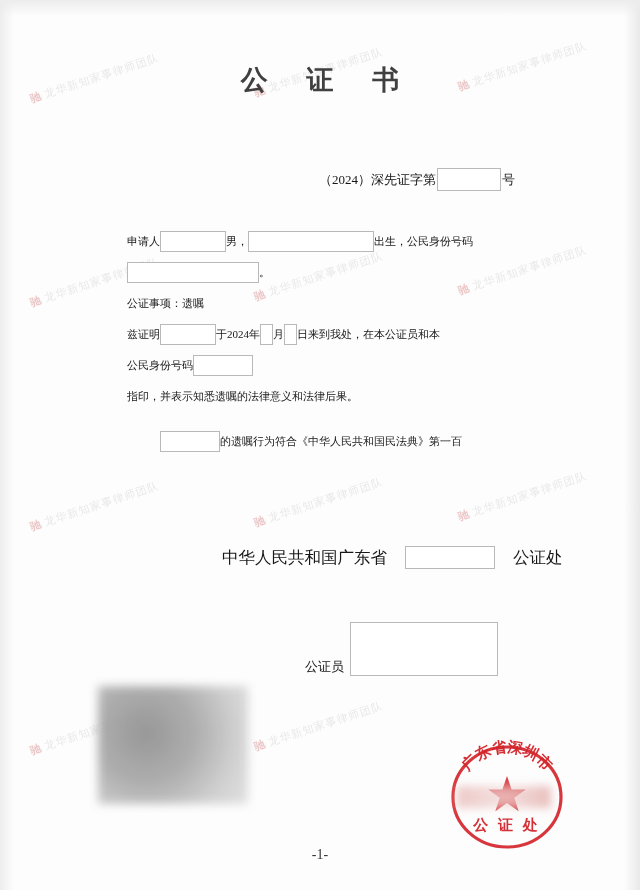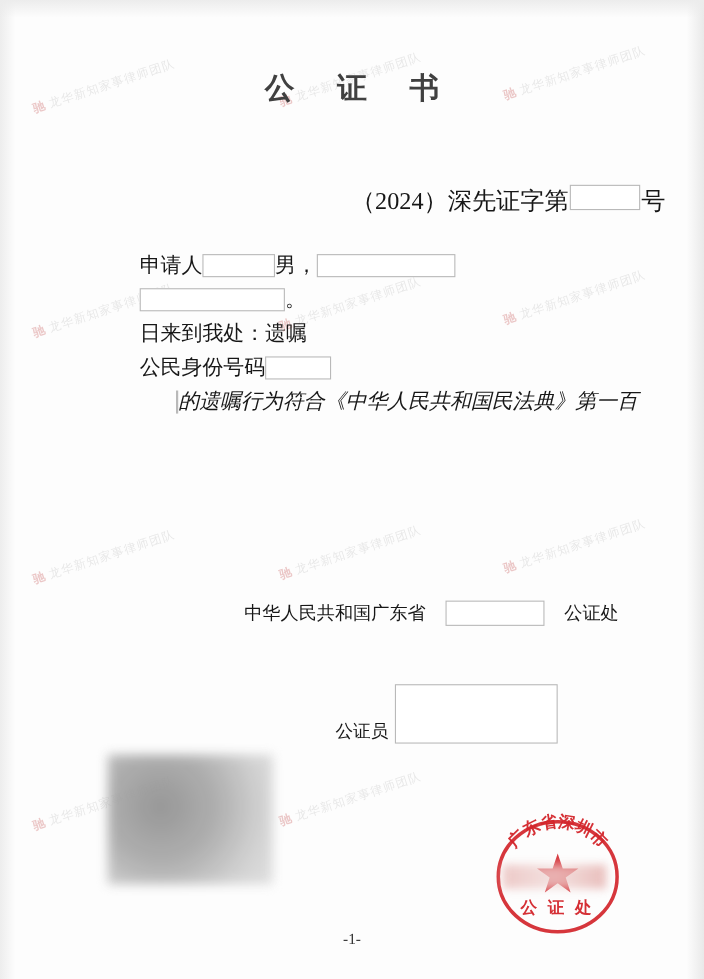--- a/index.html
+++ b/index.html
@@ -74,43 +74,44 @@
     text-indent: 16px;
     font-weight: 600;
     color: #404040;
   }
 
   
   .docnum {
     position: absolute;
     top: 168px;
     left: 318px;
-    font-size: 22px;
+    font-size: 13px;
     display: flex;
+    align-items: center;
     white-space: nowrap;
   }
   .docnum .seg { margin: 0 1px; }
 
   
   .blank {
     display: inline-block;
     border: 1px solid #b9b9b9;
     background: #ffffff;
     vertical-align: middle;
     height: 19px;
   }
   .blank.tall { height: 21px; }
 
   
   .body {
     position: absolute;
     top: 226px;
     left: 127px;
     width: 420px;
-    font-size: 19px;
+    font-size: 11px;
     line-height: 31px;
   }
   .ln {
     display: flex;
     align-items: center;
     flex-wrap: nowrap;
     height: 31px;
     white-space: nowrap;
   }
 
@@ -122,21 +123,21 @@
     font-size: 16.5px;
     display: flex;
     align-items: center;
     white-space: nowrap;
     gap: 18px;
   }
   .notary-row {
     position: absolute;
     top: 622px;
     left: 305px;
-    font-size: 16px;
+    font-size: 13px;
     display: flex;
     align-items: flex-end;
     white-space: nowrap;
   }
   .notary-box {
     width: 146px;
     height: 52px;
     border: 1px solid #b9b9b9;
     background: #ffffff;
     margin-left: 6px;
@@ -218,40 +219,53 @@
     <span class="seg">号</span>
   </div>
 
   <div class="body">
 
     <div class="ln">
       <span>申请人</span>
       <span class="blank" style="width:64px;"></span>
       <span>男，</span>
       <span class="blank" style="width:124px;"></span>
+      <span>出生，公民身份号码</span>
     </div>
 
     <div class="ln">
       <span class="blank" style="width:130px;"></span>
       <span>。</span>
     </div>
 
     <div class="ln">
-      <span>日来到我处：</span>
+      <span>公证事项：</span>
       <span>遗嘱</span>
     </div>
 
+    <div class="ln">
+      <span>兹证明</span>
+      <span class="blank" style="width:54px;"></span>
+      <span>于2024年</span>
+      <span class="blank" style="width:11px;"></span>
+      <span>月</span>
+      <span class="blank" style="width:11px;"></span>
+      <span>日来到我处，在本公证员和本</span>
+    </div>
 
     <div class="ln">
       <span>公民身份号码</span>
       <span class="blank" style="width:58px;"></span>
     </div>
 
-
-    <div class="ln" style="margin-top:0;font-style:italic;">
+    <div class="ln">
+      <span>指印，并表示知悉遗嘱的法律意义和法律后果。</span>
+    </div>
+
+    <div class="ln" style="margin-top:14px;">
       <span class="blank" style="width:58px; margin-left:33px;"></span>
       <span>的遗嘱行为符合《中华人民共和国民法典》第一百</span>
     </div>
 
 
 
   </div>
 
   <div class="sig-line">
     <span>中华人民共和国广东省</span>

